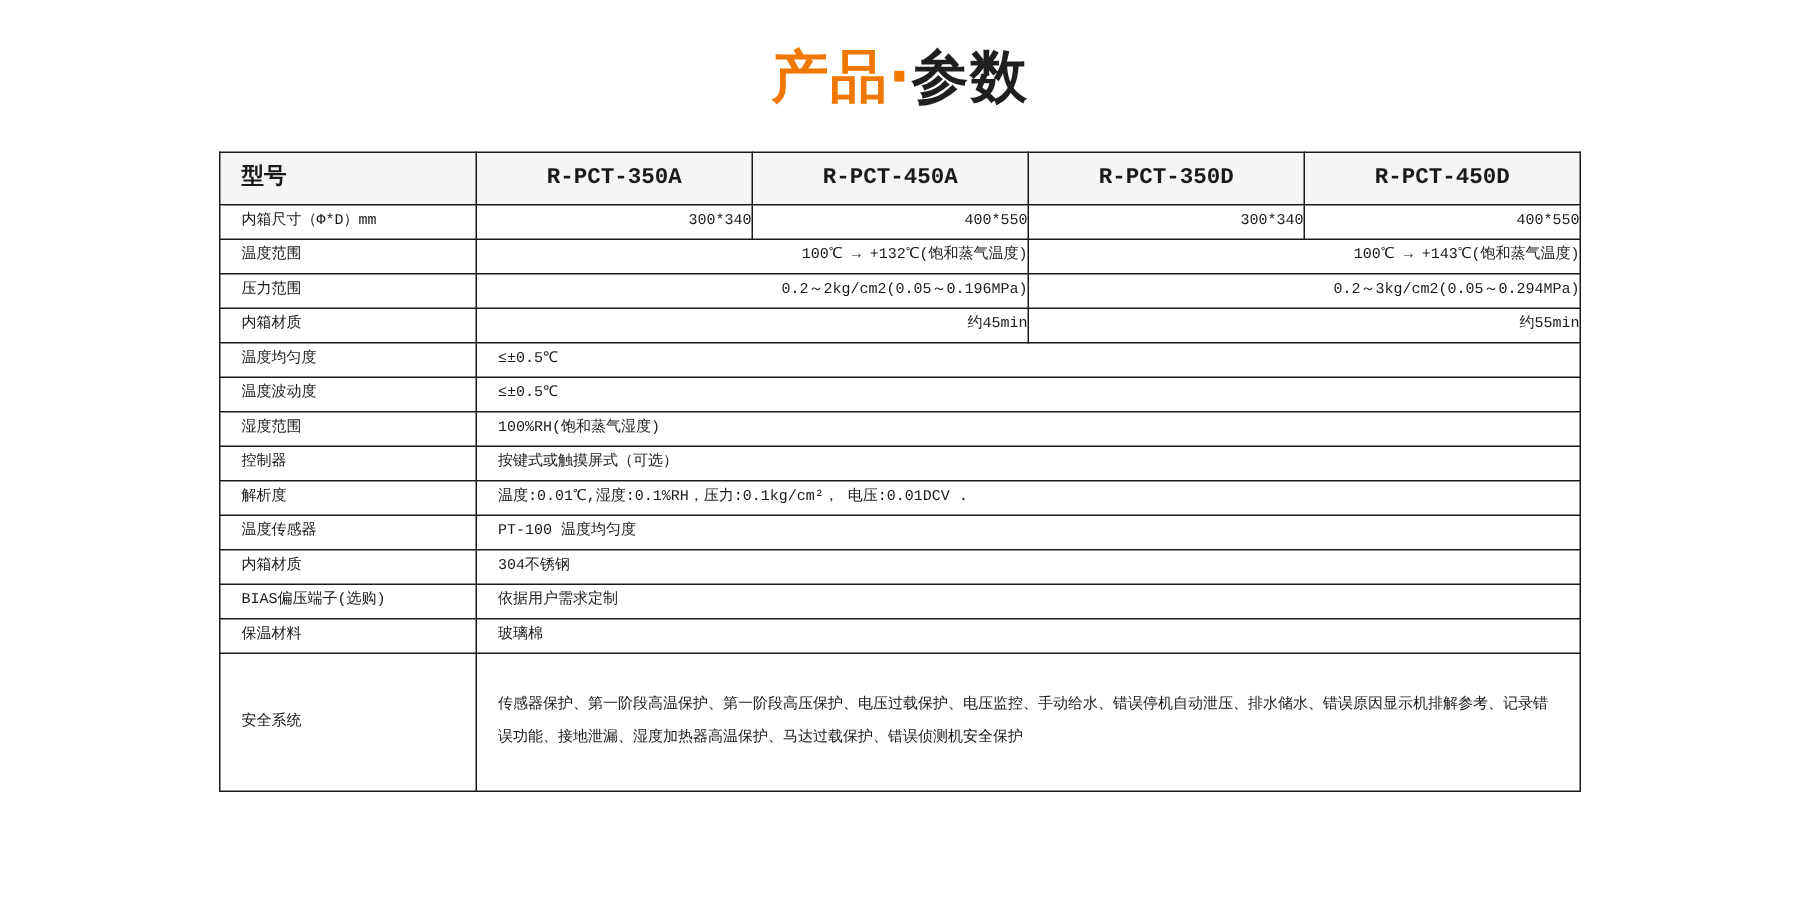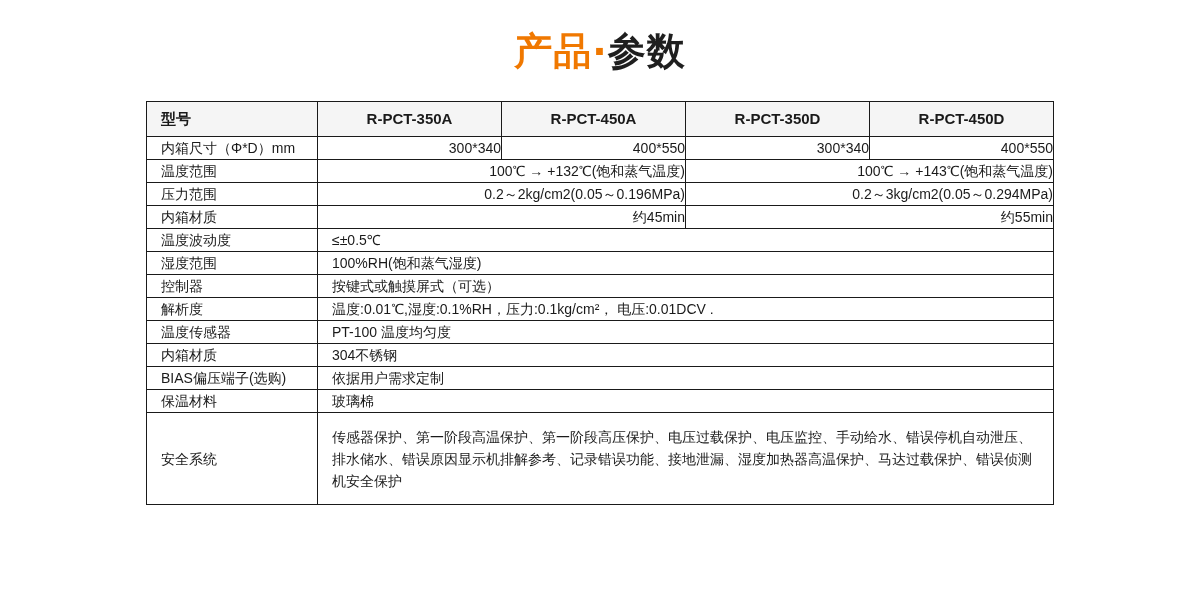--- a/index.html
+++ b/index.html
@@ -20,30 +20,30 @@
     font-family: "DejaVu Sans", "Liberation Sans", sans-serif;
   }
   .title-accent { color: #f07800; }
   .title-rest { color: #1f1f1f; }
 
   table.params {
     border-collapse: collapse;
     table-layout: fixed;
     width: 908px;
     margin: 0 auto;
-    font-family: Liberation Sans, sans-serif;
+    font-family: Liberation Mono, monospace;
     color: #1a1a1a;
   }
   table.params col.c-label { width: 171px; }
   table.params col.c-val { width: 184px; }
 
   table.params th,
   table.params td {
     border: 1px solid #1a1a1a;
-    font-size: 14px;
+    font-size: 10px;
     line-height: 1.2;
     vertical-align: middle;
     overflow: hidden;
     white-space: nowrap;
   }
 
   table.params th {
     background: #f5f5f5;
     height: 35px;
     font-size: 15px;
@@ -119,20 +119,24 @@
       <td class="cen" colspan="2">0.2～2kg/cm2(0.05～0.196MPa)</td>
       <td class="cen" colspan="2">0.2～3kg/cm2(0.05～0.294MPa)</td>
     </tr>
 
     <tr>
       <td class="lbl">内箱材质</td>
       <td class="cen" colspan="2">约45min</td>
       <td class="cen" colspan="2">约55min</td>
     </tr>
 
+    <tr>
+      <td class="lbl">温度均匀度</td>
+      <td class="full" colspan="4">≤±0.5℃</td>
+    </tr>
 
     <tr>
       <td class="lbl">温度波动度</td>
       <td class="full" colspan="4">≤±0.5℃</td>
     </tr>
 
     <tr>
       <td class="lbl">湿度范围</td>
       <td class="full" colspan="4">100%RH(饱和蒸气湿度)</td>
     </tr>

